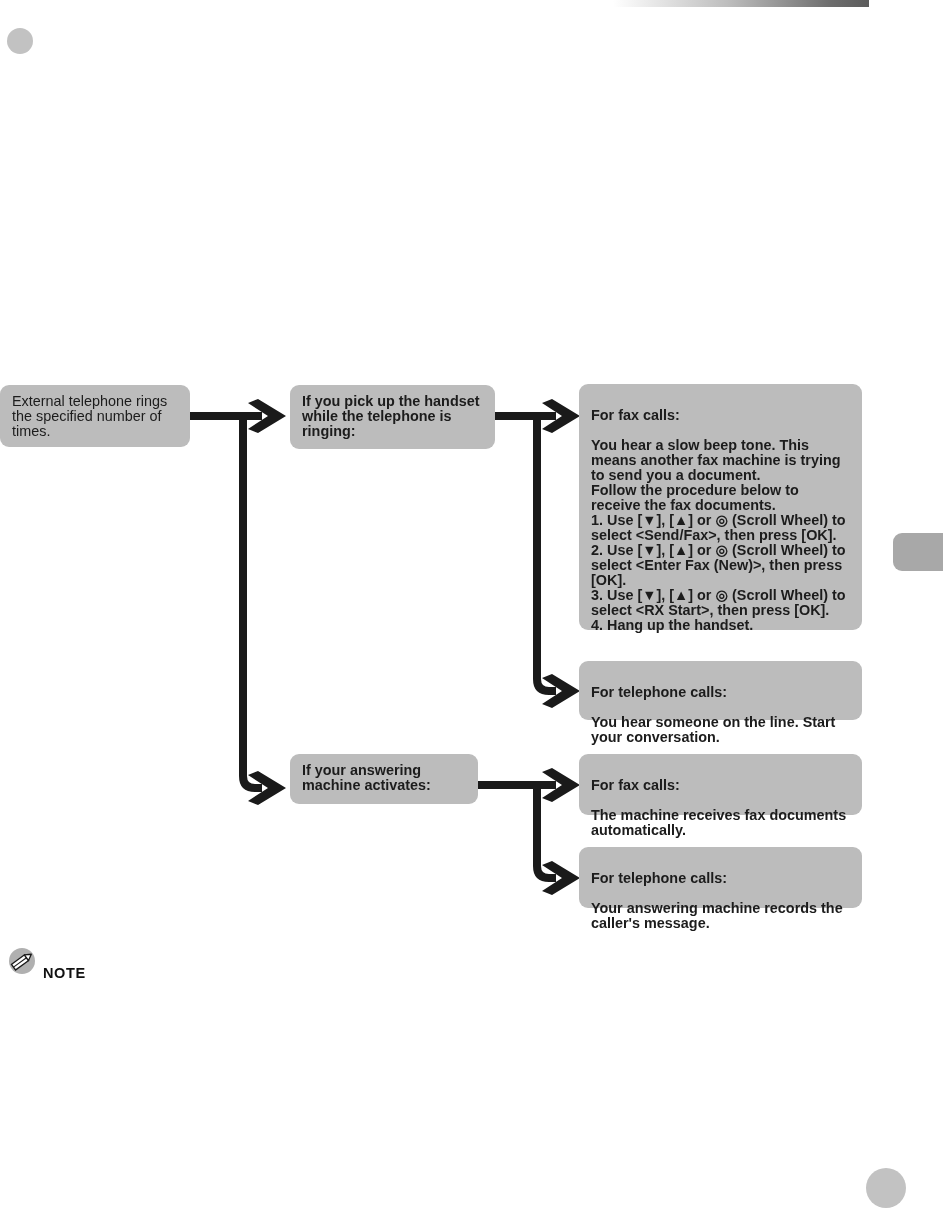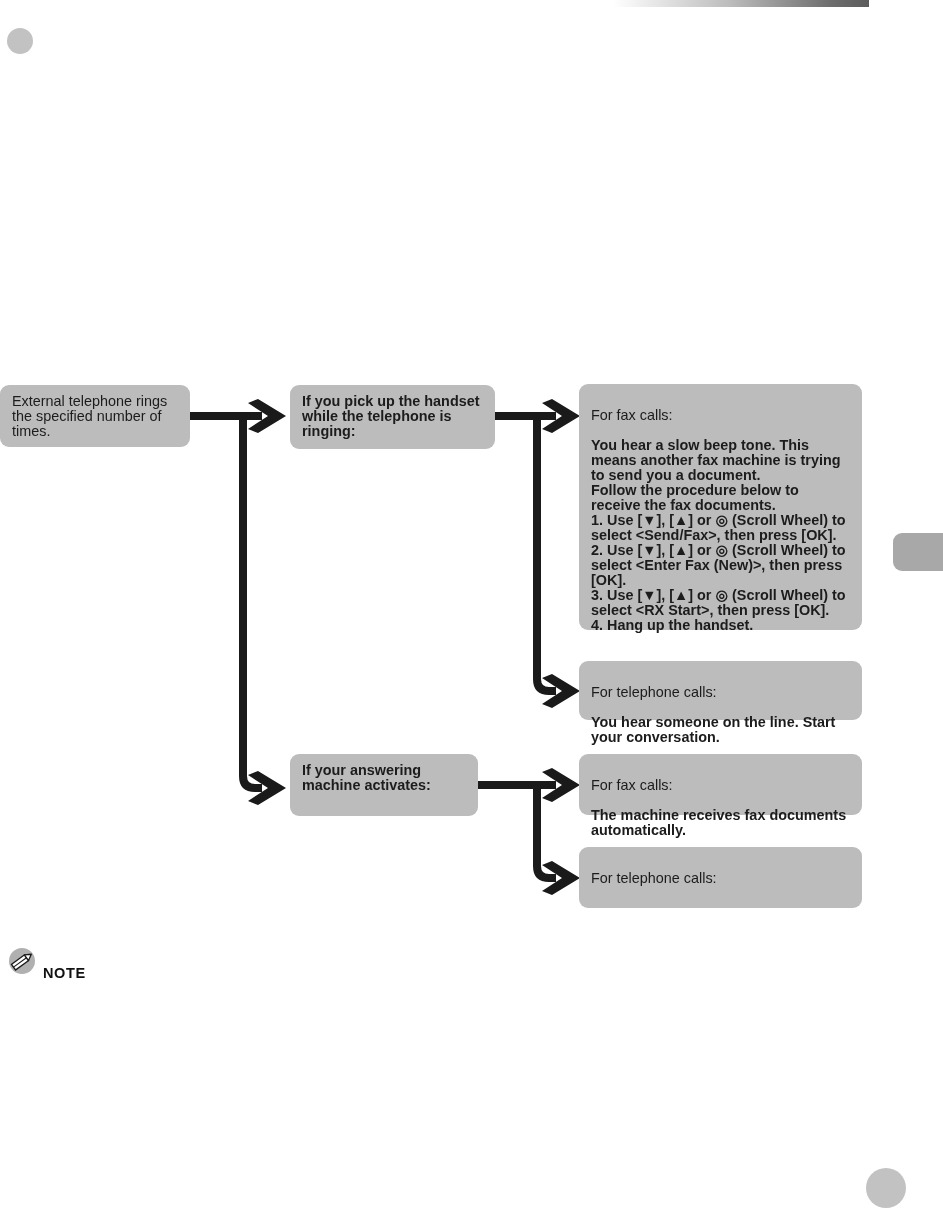--- a/index.html
+++ b/index.html
@@ -63,31 +63,31 @@
     padding: 9px 12px 10px 12px;
     font-size: 14.4px;
     line-height: 15px;
     color: #1c1c1c;
     white-space: pre-line;
   }
   .flow-box.bold-box { font-weight: bold; }
 
   .box-title {
     display: block;
-    font-weight: normal;
+    font-weight: bold;
   }
   .box-body {
     display: block;
     font-weight: bold;
     white-space: pre-line;
   }
 
   #box-ring   { left: 0px;   top: 385px; width: 190px; height: 62px; }
   #box-pickup { left: 290px; top: 385px; width: 205px; height: 64px; }
-  #box-ans    { left: 290px; top: 754px; width: 188px; height: 62px; }
+  #box-ans    { left: 290px; top: 754px; width: 188px; height: 50px; }
 
   #box-fax1   { left: 579px; top: 384px; width: 283px; height: 246px; }
   #box-tel1   { left: 579px; top: 661px; width: 283px; height: 59px; }
   #box-fax2   { left: 579px; top: 754px; width: 283px; height: 61px; }
   #box-tel2   { left: 579px; top: 847px; width: 283px; height: 61px; }
 
   
   #connectors {
     position: absolute;
     left: 0;
@@ -168,20 +168,21 @@
   <span class="box-body">You hear someone on the line. Start your conversation.</span>
 </div>
 
 <div class="flow-box" id="box-fax2">
   <span class="box-title">For fax calls:</span>
   <span class="box-body">The machine receives fax documents automatically.</span>
 </div>
 
 <div class="flow-box" id="box-tel2">
   <span class="box-title">For telephone calls:</span>
+  <span class="box-body">Your answering machine records the caller's message.</span>
 </div>
 
 <div id="note-block">
   <svg width="28" height="28" viewBox="0 0 28 28">
     <circle cx="14" cy="14" r="13" fill="#b0b0b0"></circle>
     <g transform="rotate(-36 14 14)">
       <rect x="3.5" y="10.5" width="16" height="7" fill="#ffffff" stroke="#1a1a1a" stroke-width="1.3"></rect>
       <line x1="3.5" y1="14" x2="19.5" y2="14" stroke="#1a1a1a" stroke-width="1.1"></line>
       <polygon points="19.5,10.5 25.5,14 19.5,17.5" fill="#ffffff" stroke="#1a1a1a" stroke-width="1.3" stroke-linejoin="round"></polygon>
     </g>

